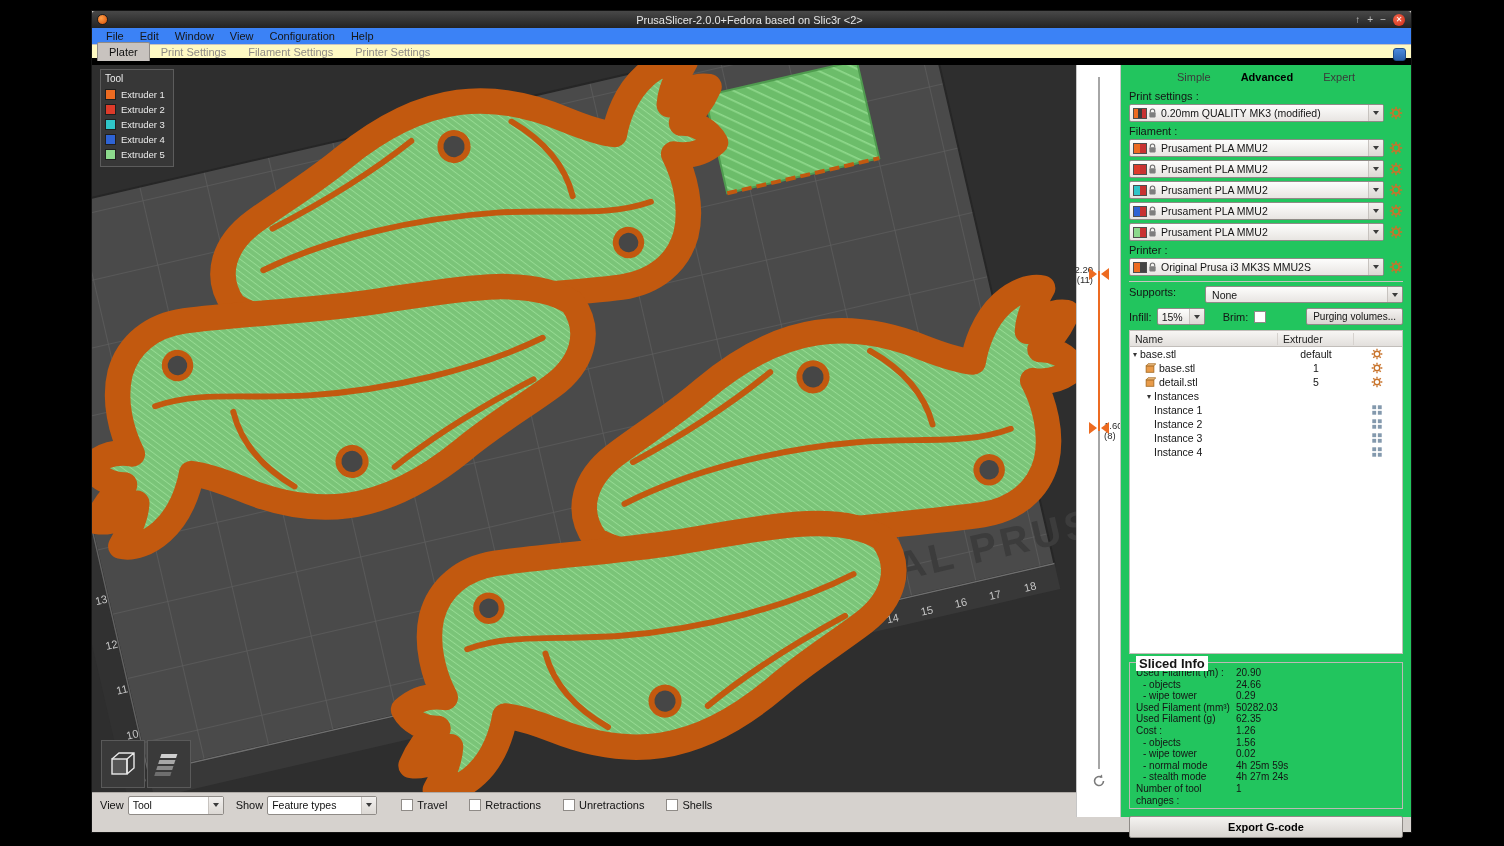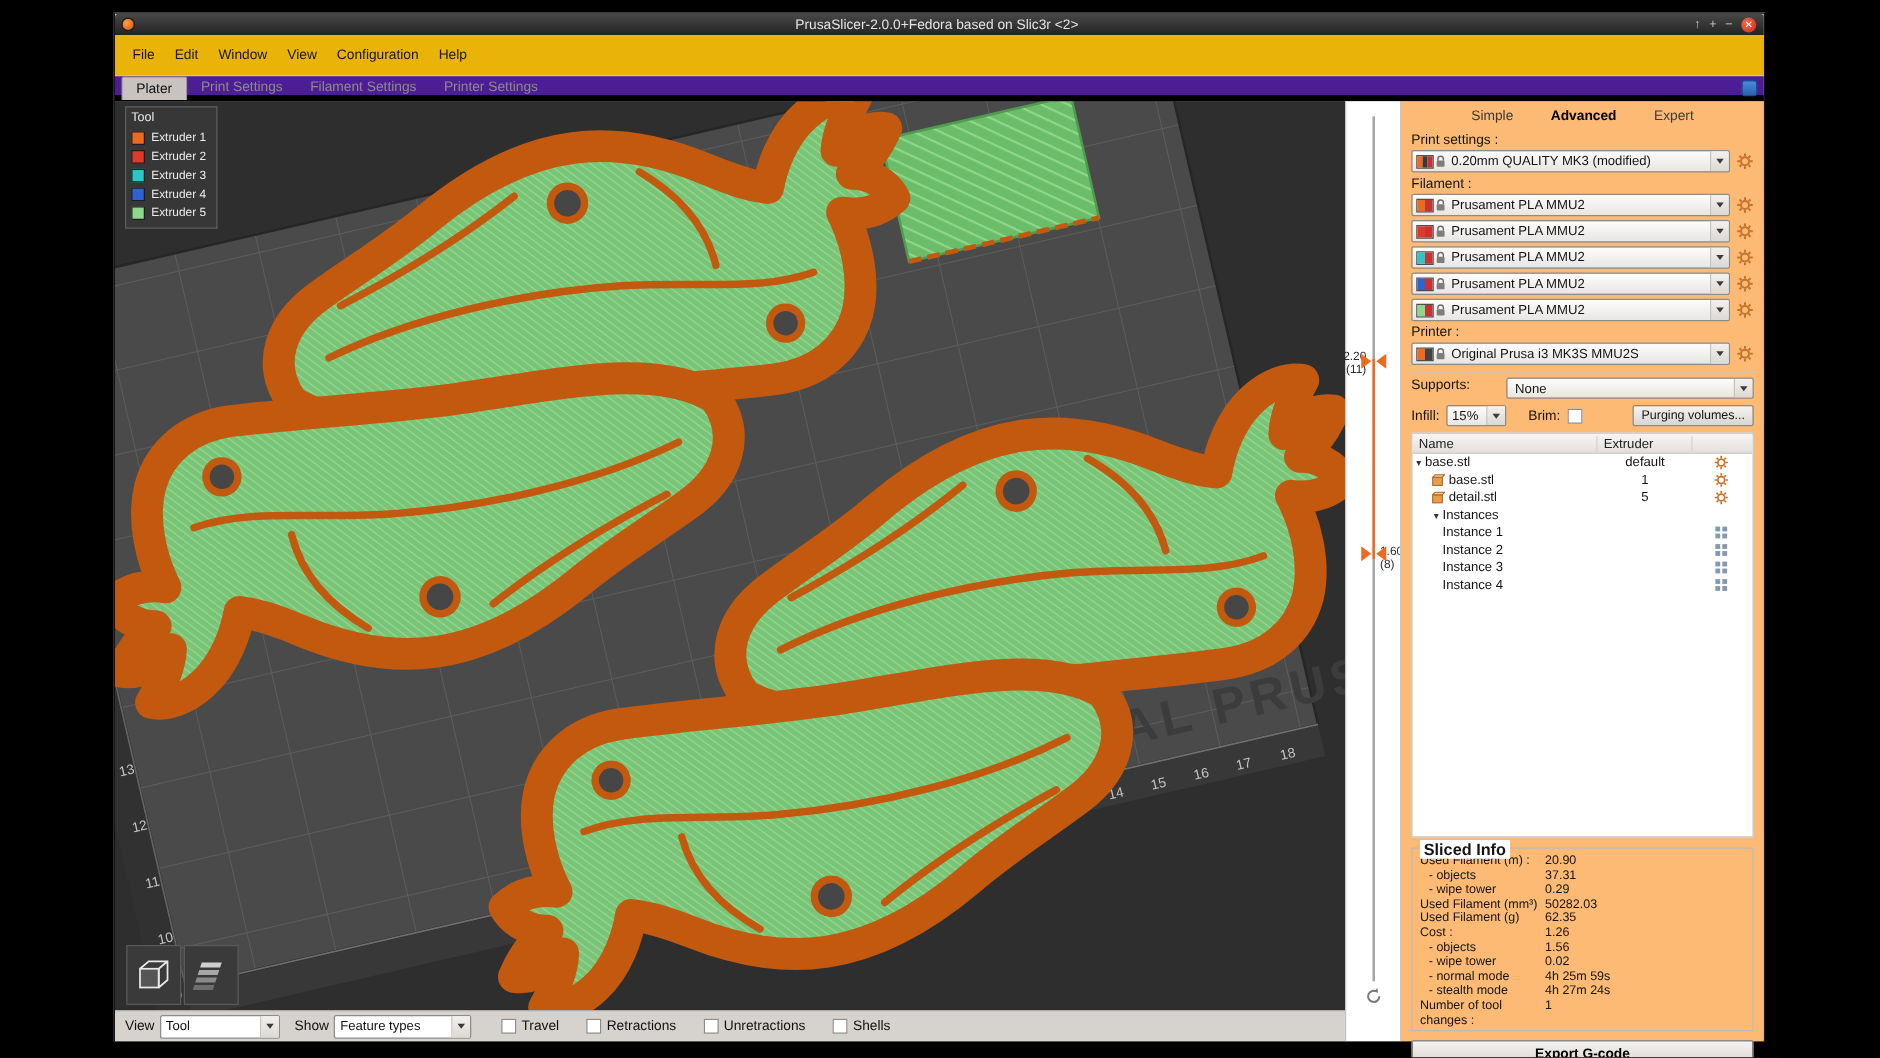--- a/index.html
+++ b/index.html
@@ -15,25 +15,25 @@
               border-radius:3px 3px 0 0; }
   .app-icon { width:11px; height:11px; border-radius:50%;
               background:radial-gradient(circle at 35% 35%, #ffa04a, #d84e05); margin-left:5px; border:1px solid #1c1c1c; }
   .tb-title { position:absolute; left:0; right:4px; text-align:center; pointer-events:none; }
   .tb-btns { margin-left:auto; display:flex; gap:7px; margin-right:6px; z-index:1; align-items:center; }
   .tb-glyph { color:#c4c4c4; font-size:10px; line-height:10px; }
   .tb-close { width:12px; height:12px; background:radial-gradient(circle at 35% 35%, #f2664d, #cf2c16);
               border-radius:50%; color:#fff; font-size:8px; line-height:12px; text-align:center; }
 
   
-  .menubar { height:33px; background:#eab308; display:flex; align-items:center;
+  .menubar { height:17px; background:#3b82f6; display:flex; align-items:center;
              font-size:11px; color:#161616; padding-left:6px; border-bottom:1px solid #c6c2be; }
   .menu-item { padding:1px 8px; }
-  .tabbar { height:20px; background:#4c1d95; display:flex; align-items:flex-start;
-            border-bottom:5px solid #000000; padding-left:5px; position:relative; }
+  .tabbar { height:20px; background:#fef9c3; display:flex; align-items:center;
+            border-bottom:7px solid #000000; padding-left:5px; position:relative; }
   .tab { font-size:11px; color:#8f8b86; padding:3px 11px; }
   .tab.active { background:#c8c3bf; border:1px solid #8f8b87; border-bottom:none; color:#101010;
                 border-radius:2px 2px 0 0; }
   .tab-badge { position:absolute; right:5px; top:3px; width:13px; height:13px;
                background:linear-gradient(#4b8ade,#2a62ad); border-radius:3px; border:1px solid #1f4c8a; }
 
   
   .main { display:flex; height:752px; }
   .vp-col { width:984px; display:flex; flex-direction:column; }
   .viewport { position:relative; width:984px; height:727px; background:#2e2e2e; overflow:hidden; }
@@ -56,21 +56,21 @@
   .slider-col { width:45px; background:#fff; position:relative; border-left:1px solid #c6c6c6; }
   .slider-track { position:absolute; left:21px; top:12px; height:692px; width:2px; background:#a6a6a6; }
   .slider-range { position:absolute; left:21px; top:206px; height:160px; width:2px; background:#ED6B21; }
   .handle { position:absolute; left:11px; width:22px; height:12px; }
   .sl-label-u { position:absolute; right:27px; top:200px; text-align:right; font-size:9.5px;
                 line-height:10px; color:#2b2b2b; }
   .sl-label-l { position:absolute; left:27px; top:356px; font-size:9.5px; line-height:10px; color:#2b2b2b; }
   .slider-reset { position:absolute; left:14px; top:708px; width:16px; height:16px; }
 
   
-  .sidebar { width:292px; background:#fdba74; font-size:11px; color:#141414;
+  .sidebar { width:292px; background:#22c55e; font-size:11px; color:#141414;
              padding:4px 8px 0; position:relative; border-left:1px solid #c6c6c6; }
   .modes { display:flex; justify-content:center; gap:30px; padding:2px 0 5px; font-size:11px; }
   .mode { color:#3a3a3a; }
   .mode.active { font-weight:bold; color:#000; }
   .sb-label { margin:2px 0 2px; }
   .combo-row { display:flex; align-items:center; gap:5px; margin-bottom:3px; }
   .combo { flex:1; height:18px; border:1px solid #8f8b87; border-radius:2px;
            background:linear-gradient(#fdfdfc,#e8e5e2); display:flex; align-items:center;
            padding-left:3px; overflow:hidden; }
   .combo-text { flex:1; font-size:10.5px; white-space:nowrap; overflow:hidden; padding-left:3px; }
@@ -649,21 +649,21 @@
         </div>
 
         <div class="sliced">
           <span class="sliced-title">Sliced Info</span>
           <div class="si-row">
               <span class="si-label">Used Filament (m) :</span>
               <span>20.90</span>
             </div>
           <div class="si-row si-ind">
               <span class="si-label">- objects</span>
-              <span>37.31</span>
+              <span>24.66</span>
             </div>
           <div class="si-row si-ind">
               <span class="si-label">- wipe tower</span>
               <span>0.29</span>
             </div>
           <div class="si-row">
               <span class="si-label">Used Filament (mm³)</span>
               <span>50282.03</span>
             </div>
           <div class="si-row">

